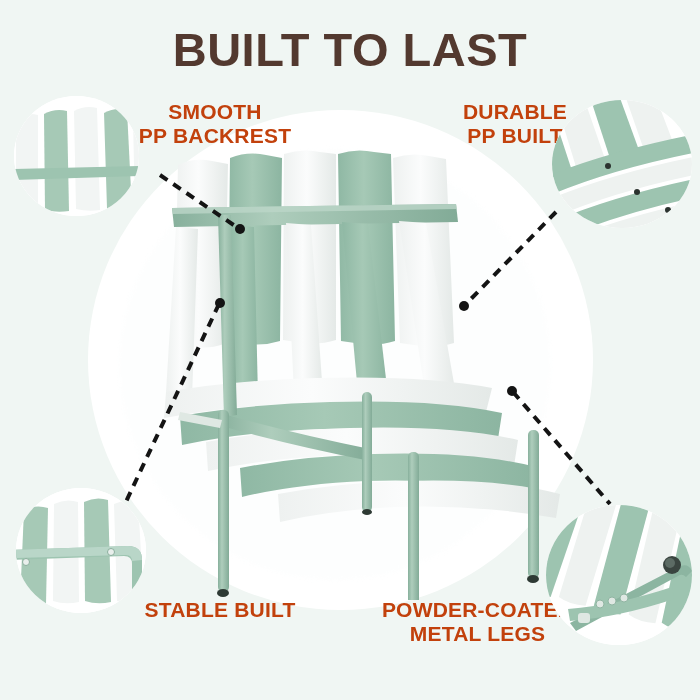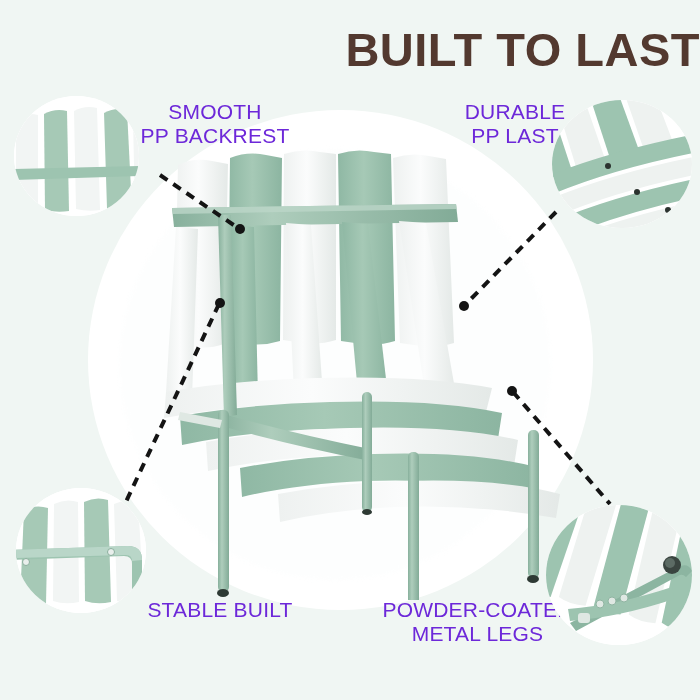--- a/index.html
+++ b/index.html
@@ -13,21 +13,21 @@
   #stage{
     position:relative;
     width:700px;height:700px;
     background:#f0f6f3;
   }
 
   
   .title{
     position:absolute;
     left:0;top:22px;width:700px;
-    text-align:right;
+    text-align:center;
     font-size:47px;
     font-weight:bold;
     letter-spacing:0.5px;
     color:#53392f;
     font-family:"Liberation Sans", sans-serif;
   }
 
   
   .backdrop{
     position:absolute;
@@ -41,22 +41,22 @@
     left:120px;top:150px;
     width:430px;height:430px;
     background:#fdfefe;
     border-radius:50%;
     filter:blur(2px);
   }
 
   
   .label{
     position:absolute;
-    color:#6d28d9;
-    font-weight:normal;
+    color:#c2410c;
+    font-weight:bold;
     font-size:21px;
     line-height:1.12;
     letter-spacing:0.2px;
     text-align:center;
     white-space:pre-line;
   }
   .lbl-backrest{ left:120px; top:100px; width:190px; }
   .lbl-seat{     left:420px; top:100px; width:190px; }
   .lbl-frame{    left:120px; top:598px; width:200px; }
   .lbl-legs{     left:370px; top:598px; width:215px; }
@@ -182,21 +182,21 @@
       <circle cx="240" cy="229" r="5"></circle>
       <circle cx="464" cy="306" r="5"></circle>
       <circle cx="220" cy="303" r="5"></circle>
       <circle cx="512" cy="391" r="5"></circle>
     </g>
   </svg>
 
   <div class="label lbl-backrest">SMOOTH
 PP BACKREST</div>
   <div class="label lbl-seat">DURABLE
-PP LAST</div>
+PP BUILT</div>
   <div class="label lbl-frame">STABLE BUILT</div>
   <div class="label lbl-legs">POWDER-COATED
 METAL LEGS</div>
 
   <div class="bubble bub-tl">
     <svg viewBox="0 0 125 120" xmlns="http://www.w3.org/2000/svg">
       <rect width="125" height="120" fill="#ffffff"></rect>
       <g>
         <path d="M2,22 q10,-6 22,-3 l0,96 q-12,2 -22,-2 z" fill="#f2f5f4"></path>
         <path d="M30,18 q11,-6 23,-3 l2,100 q-12,2 -24,-1 z" fill="#a6c9b6"></path>

